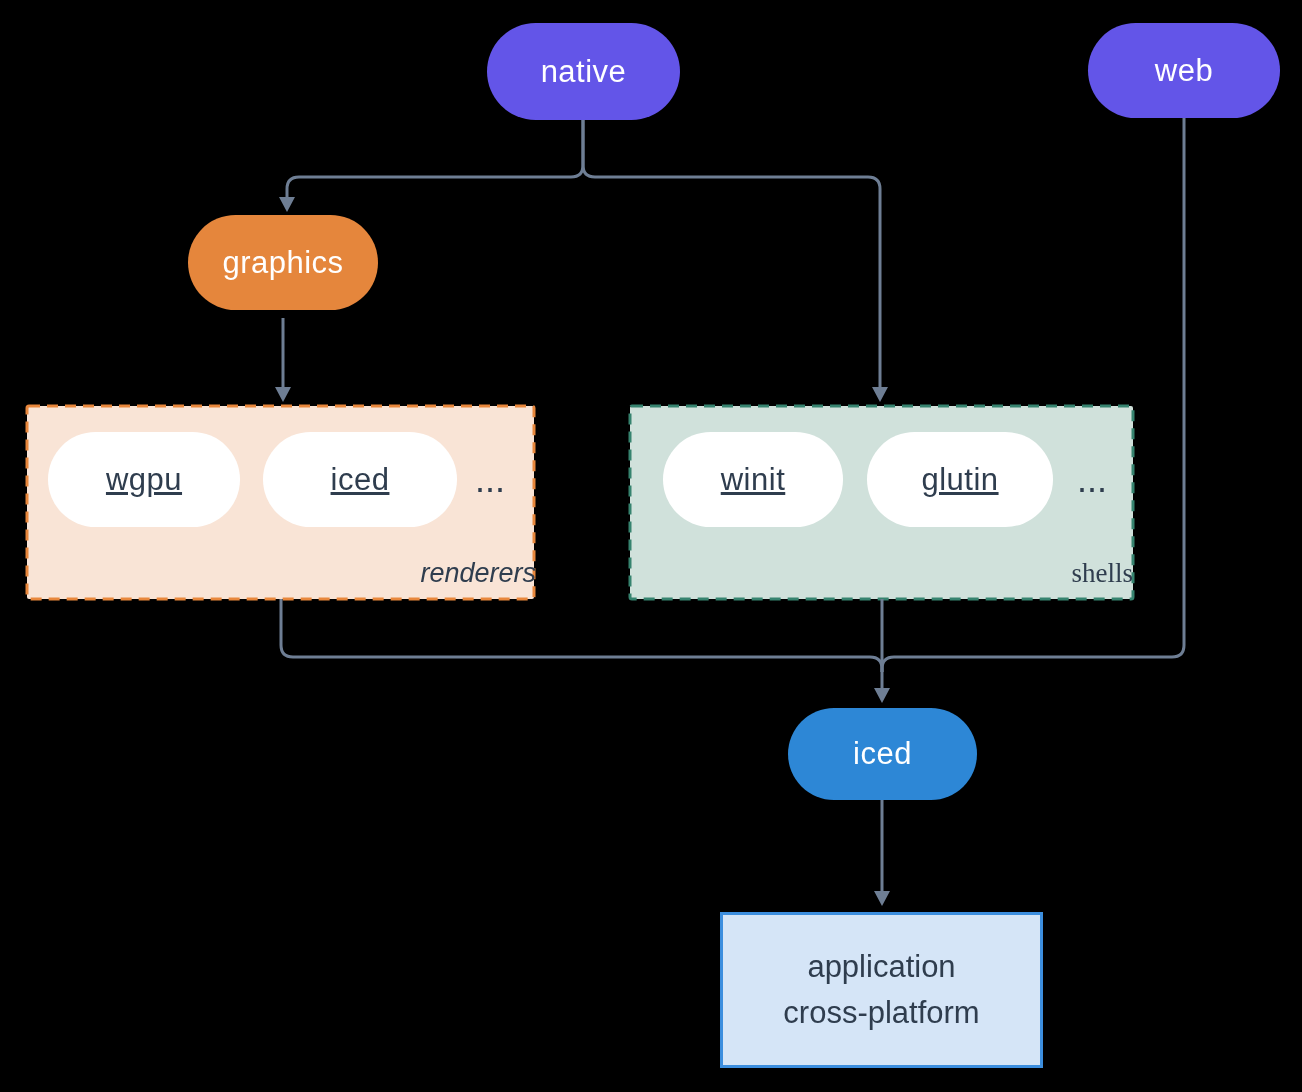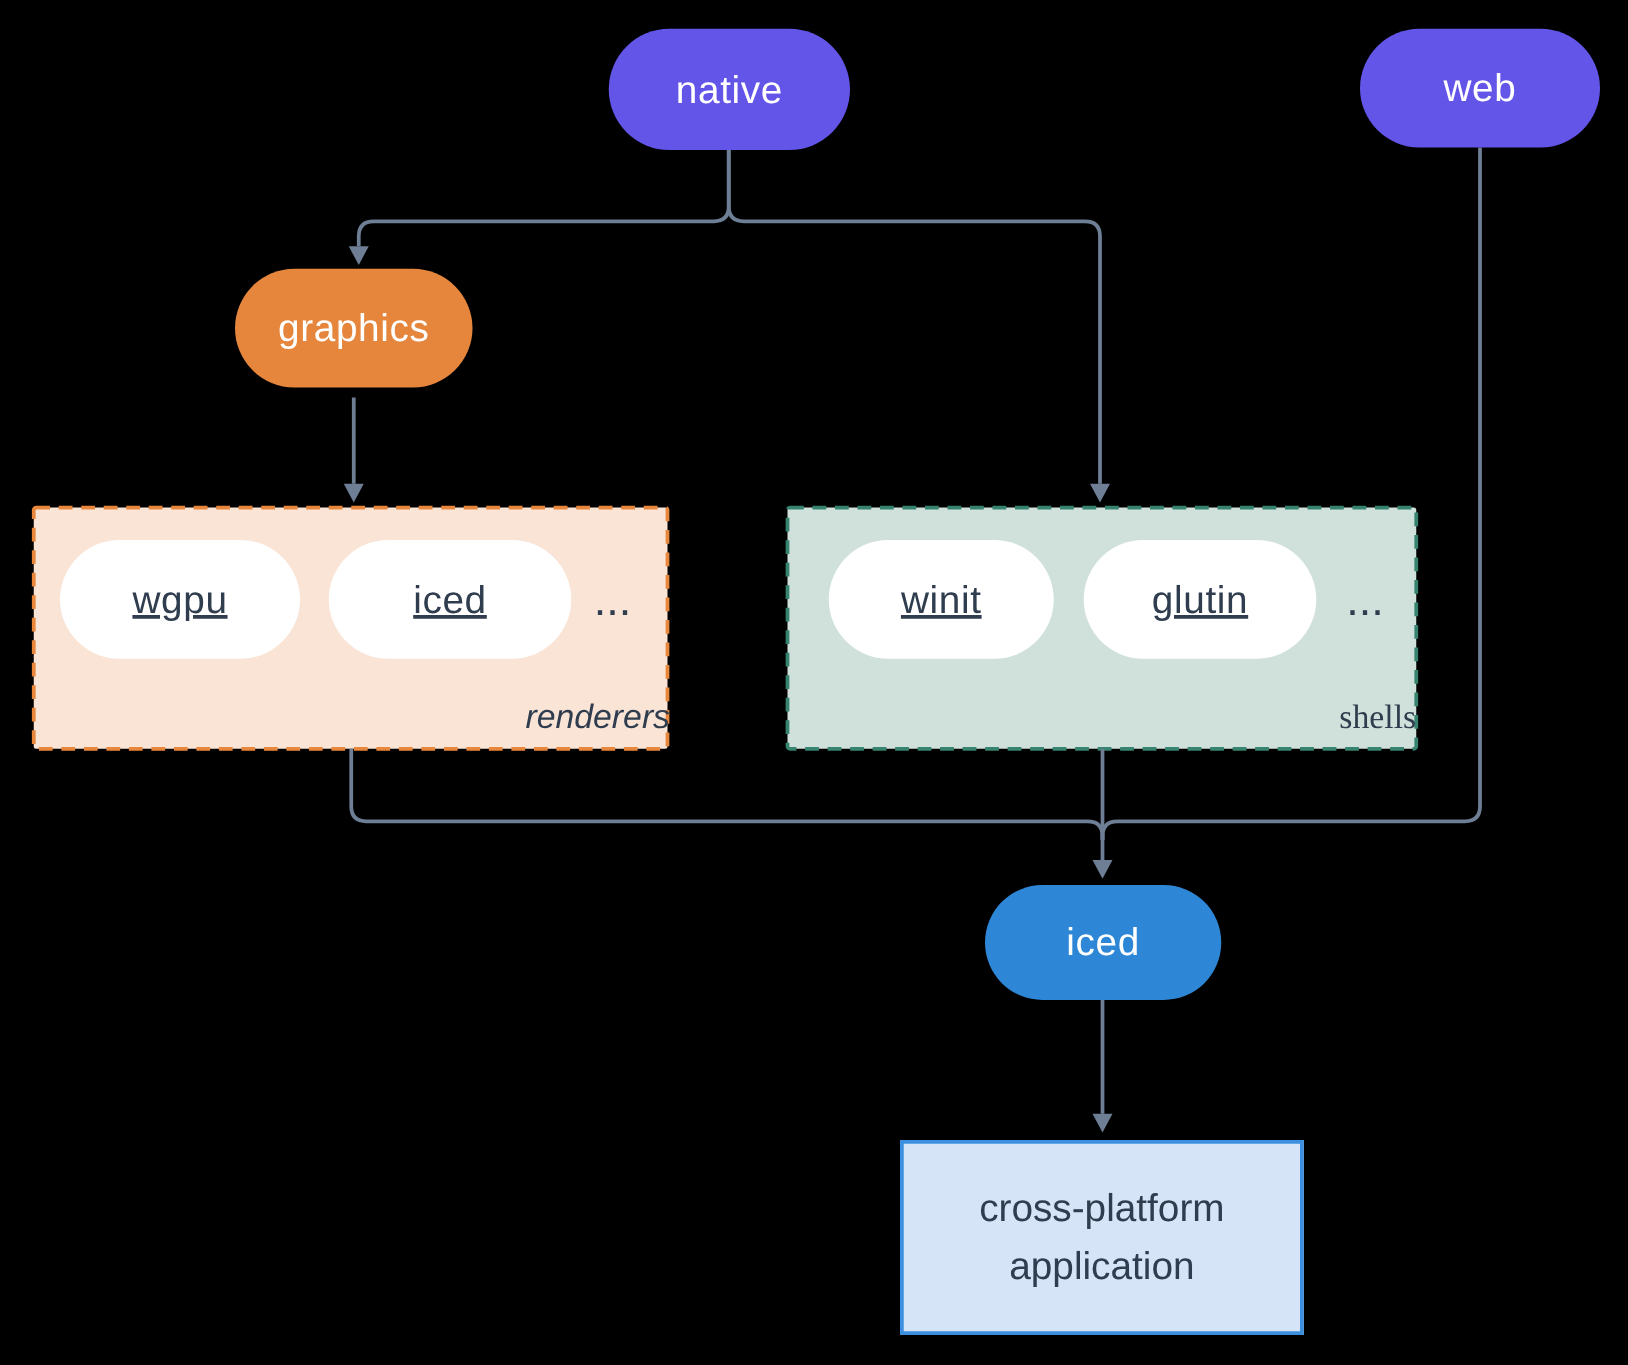--- a/index.html
+++ b/index.html
@@ -125,17 +125,17 @@
   <div class="group-label renderers-label">renderers</div>
 
   <div class="pill white glutin">glutin</div>
   <div class="pill white winit">winit</div>
   <div class="dots shells-dots">...</div>
   <div class="group-label shells-label">shells</div>
 
   <div class="pill blue iced">iced</div>
 
   <div class="app-box">
+    <span>application</span>
     <span>cross-platform</span>
-    <span>application</span>
   </div>
 
 </div>
 
 </body></html>

